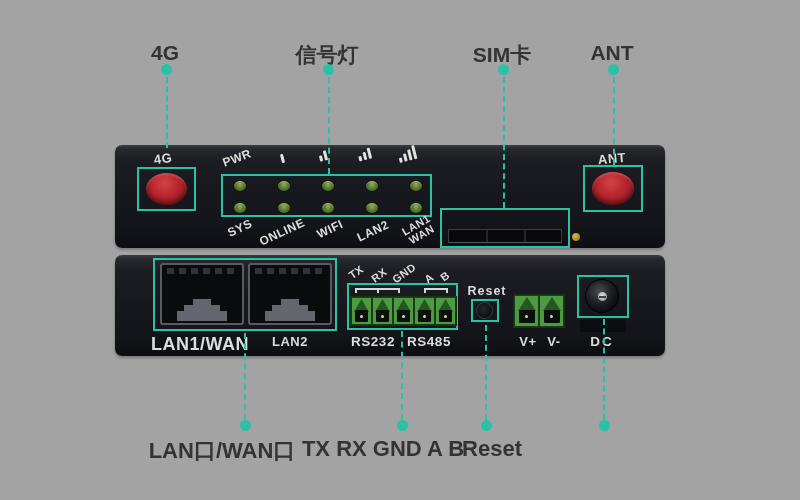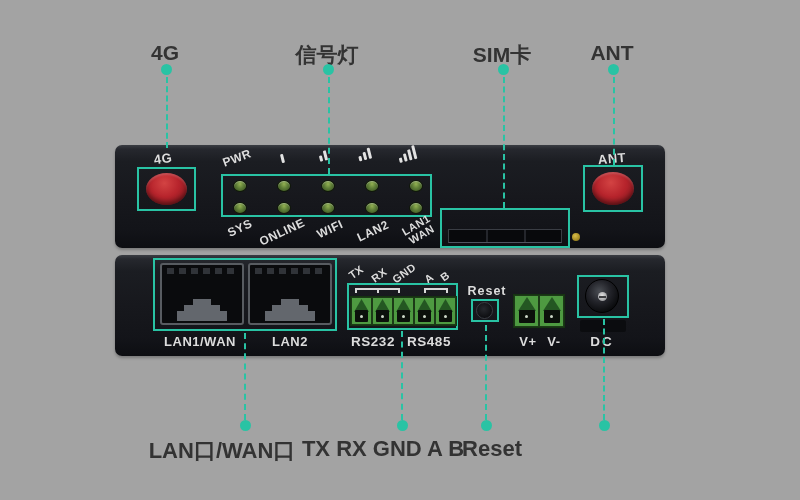--- a/index.html
+++ b/index.html
@@ -148,21 +148,21 @@
 
     <div class="tbox" style="left:38px;top:3px;width:184px;height:73px;"></div>
     <div class="rj45" style="left:45px;top:8px;width:84px;height:62px;">
       <div class="ticks"></div>
       <div class="latch"></div>
     </div>
     <div class="rj45" style="left:133px;top:8px;width:84px;height:62px;">
       <div class="ticks"></div>
       <div class="latch"></div>
     </div>
-    <div class="ptxt" style="left:35px;top:79px;width:100px;font-size:13px;text-align:center;">LAN1/WAN</div>
+    <div class="ptxt" style="left:35px;top:79px;width:100px;font-size:18px;text-align:center;">LAN1/WAN</div>
     <div class="ptxt" style="left:145px;top:79px;width:60px;font-size:13px;">LAN2</div>
 
     <div class="ptxt" style="left:229px;top:11px;width:24px;font-size:11px;transform:rotate(-35deg);">TX</div>
     <div class="ptxt" style="left:252px;top:14px;width:24px;font-size:11px;transform:rotate(-35deg);">RX</div>
     <div class="ptxt" style="left:272px;top:12px;width:34px;font-size:11px;transform:rotate(-35deg);">GND</div>
     <div class="ptxt" style="left:306px;top:17px;width:16px;font-size:11px;transform:rotate(-35deg);">A</div>
     <div class="ptxt" style="left:322px;top:15px;width:16px;font-size:11px;transform:rotate(-35deg);">B</div>
 
     <div class="bracket" style="left:240px;top:33px;width:45px;"></div>
     <div class="btick" style="left:262px;top:33px;"></div>

